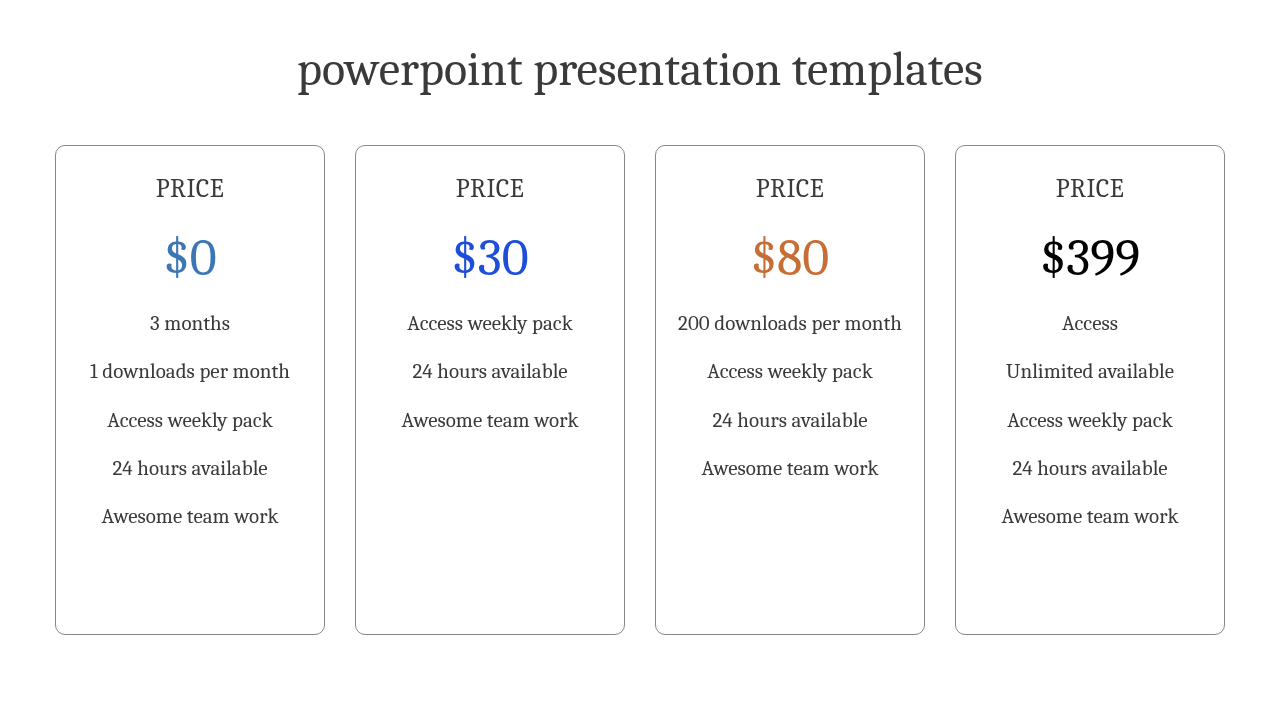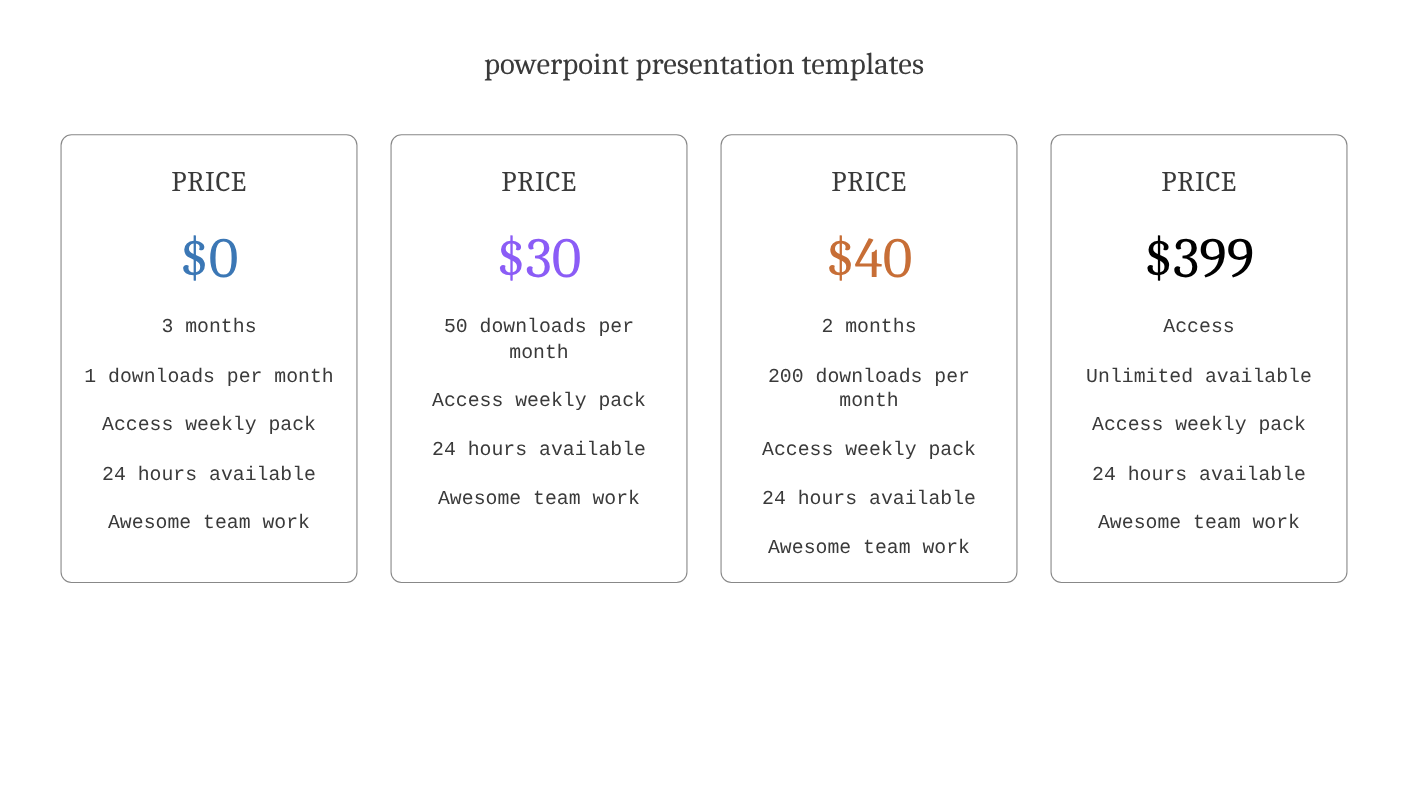--- a/index.html
+++ b/index.html
@@ -10,90 +10,87 @@
     body {
       width: 1280px;
       height: 720px;
       background: #ffffff;
       font-family: Cambria, Georgia, serif;
       color: #333333;
       overflow: hidden;
     }
     .page-title {
       text-align: center;
-      font-size: 28px;
+      font-size: 48px;
       font-weight: normal;
       color: #3a3a3a;
       padding-top: 42px;
       padding-bottom: 48px;
     }
     .cards-row {
       display: flex;
       justify-content: center;
       gap: 30px;
       padding: 0 48px;
     }
     .card {
       width: 270px;
-      height: 408px;
+      height: 490px;
       border: 1px solid #888888;
       border-radius: 10px;
       text-align: center;
       padding: 28px 18px 0 18px;
     }
     .card-header {
       font-size: 26px;
       font-weight: normal;
       color: #3a3a3a;
       letter-spacing: 0.5px;
       margin-bottom: 28px;
     }
     .card-price {
       font-size: 52px;
       font-weight: normal;
       margin-bottom: 26px;
       line-height: 1;
     }
     .card-feature {
-      font-size: 18px;
+      font-size: 21px;
       color: #3a3a3a;
       line-height: 1.25;
       margin-bottom: 22px;
-      font-family: Liberation Mono, monospace;
     }
   </style>
 </head>
 <body>
 
 <h1 class="page-title">powerpoint presentation templates</h1>
 
 <div class="cards-row">
   <div class="card">
     <div class="card-header">PRICE</div>
     <div class="card-price" style="color:#3b77b5">$0</div>
     <div class="card-feature">3 months</div>
     <div class="card-feature">1 downloads per month</div>
     <div class="card-feature">Access weekly pack</div>
     <div class="card-feature">24 hours available</div>
     <div class="card-feature">Awesome team work</div>
   </div>
 
   <div class="card">
     <div class="card-header">PRICE</div>
-    <div class="card-price" style="color:#8b5cf6">$30</div>
-    <div class="card-feature">50 downloads per month</div>
+    <div class="card-price" style="color:#1d4ed8">$30</div>
     <div class="card-feature">Access weekly pack</div>
     <div class="card-feature">24 hours available</div>
     <div class="card-feature">Awesome team work</div>
   </div>
 
   <div class="card">
     <div class="card-header">PRICE</div>
-    <div class="card-price" style="color:#c76e36">$40</div>
-    <div class="card-feature">2 months</div>
+    <div class="card-price" style="color:#c76e36">$80</div>
     <div class="card-feature">200 downloads per month</div>
     <div class="card-feature">Access weekly pack</div>
     <div class="card-feature">24 hours available</div>
     <div class="card-feature">Awesome team work</div>
   </div>
 
   <div class="card">
     <div class="card-header">PRICE</div>
     <div class="card-price" style="color:#000000">$399</div>
     <div class="card-feature">Access</div>

